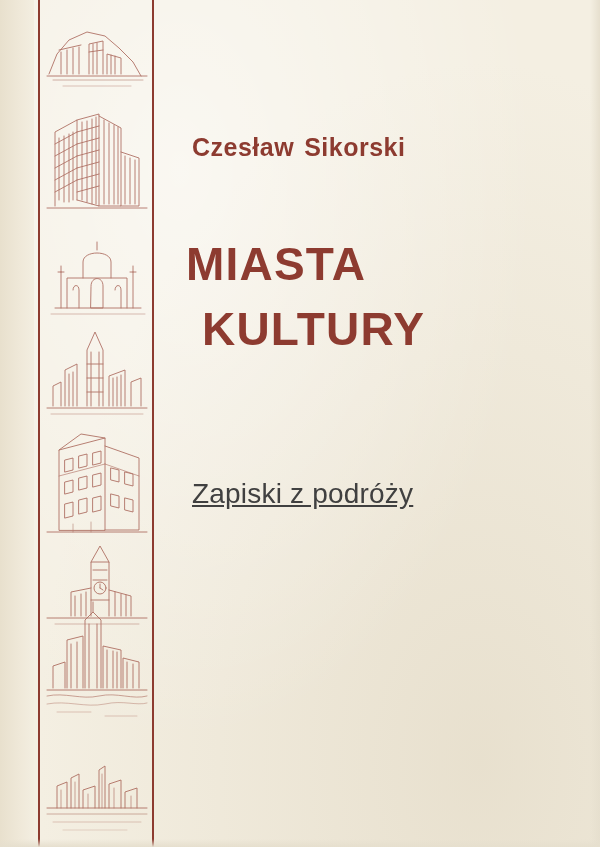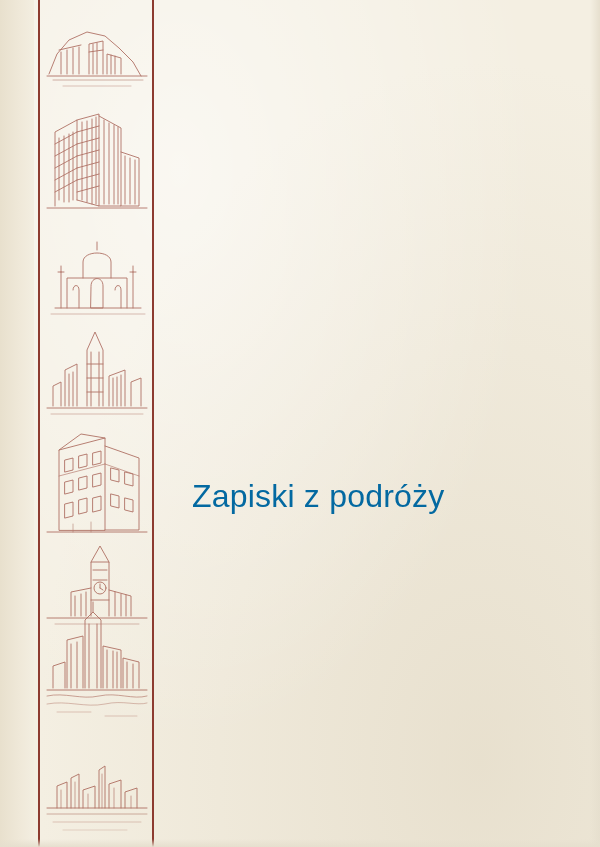--- a/index.html
+++ b/index.html
@@ -105,24 +105,25 @@
     letter-spacing: 1.2px;
     white-space: nowrap;
   }
   .title-line.l2 { padding-left: 16px; }
   .title-line.l3 { padding-left: 4px; }
 
   .subtitle {
     position: absolute;
     top: 478px;
     left: 20px;
-    font-size: 32px;
-    color: #0369a1;
+    font-size: 28px;
+    color: #404040;
     letter-spacing: 0.2px;
     white-space: nowrap;
+    text-decoration: underline;
   }
 
   
   .right-edge {
     position: absolute;
     right: 0;
     top: 0;
     width: 10px;
     height: 847px;
     background: linear-gradient(to left, #e6dfce, rgba(244,239,226,0));
@@ -271,22 +272,27 @@
           <path d="M0 90 L100 90" opacity="0.6"></path>
           <path d="M6 98 L94 98" opacity="0.4"></path>
           <path d="M16 106 L80 106" opacity="0.3"></path>
         </g>
 
       </g>
     </svg>
   </div>
 
   <div class="text-col">
+    <div class="author">
+      <span>Czesław</span><span class="gap"></span><span>Sikorski</span>
+    </div>
 
     <div class="title-block">
+      <div class="title-line l1">MIASTA</div>
+      <div class="title-line l2">KULTURY</div>
     </div>
 
     <div class="subtitle">Zapiski z podróży</div>
   </div>
 
   <div class="right-edge"></div>
   <div class="bottom-edge"></div>
 </div>
 
 </body></html>

